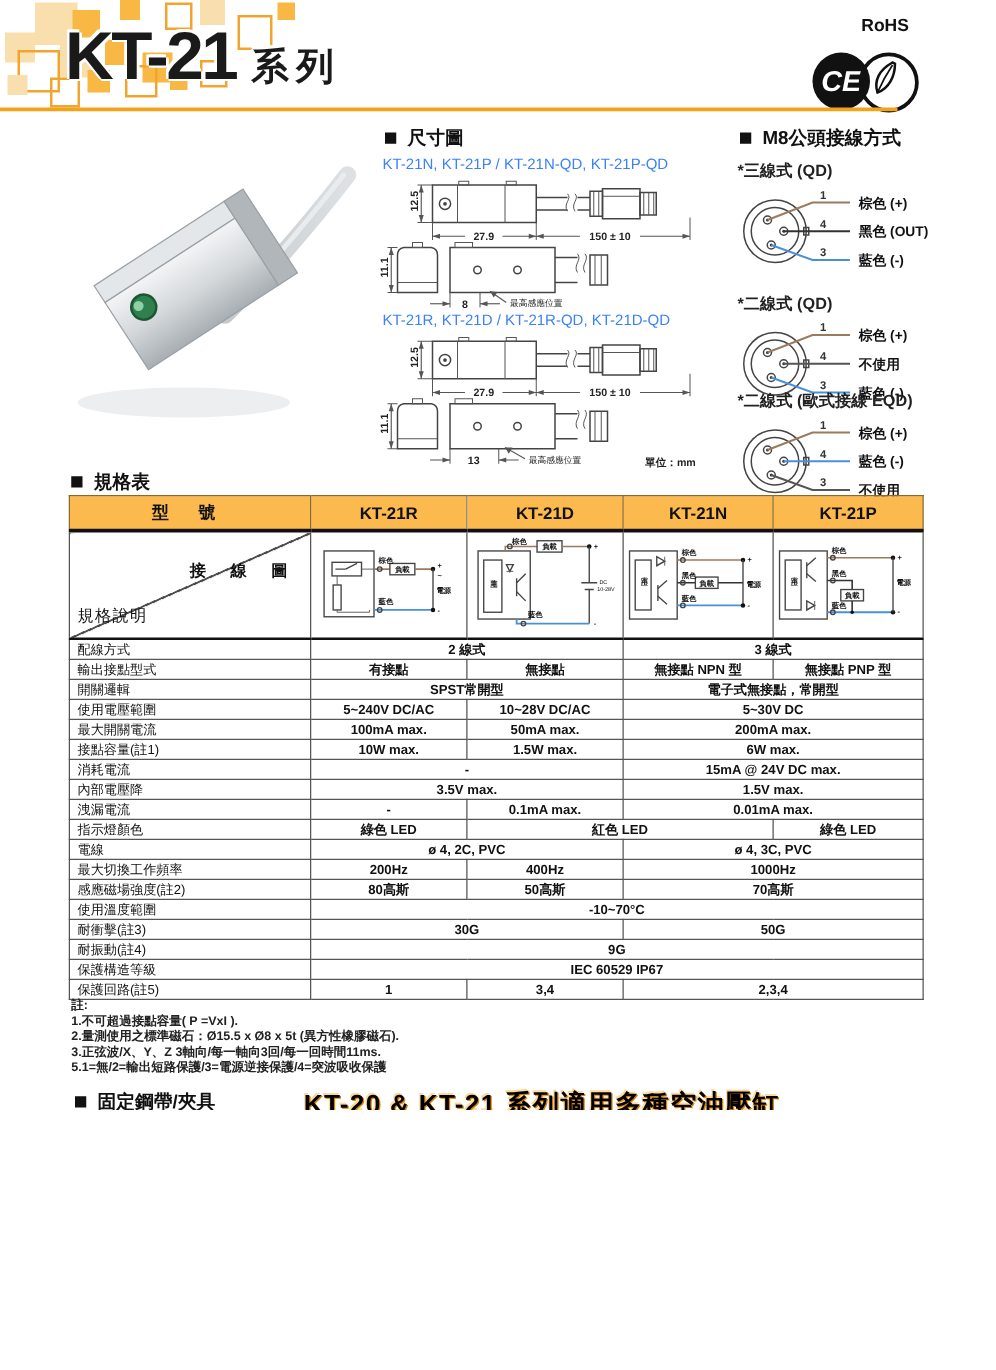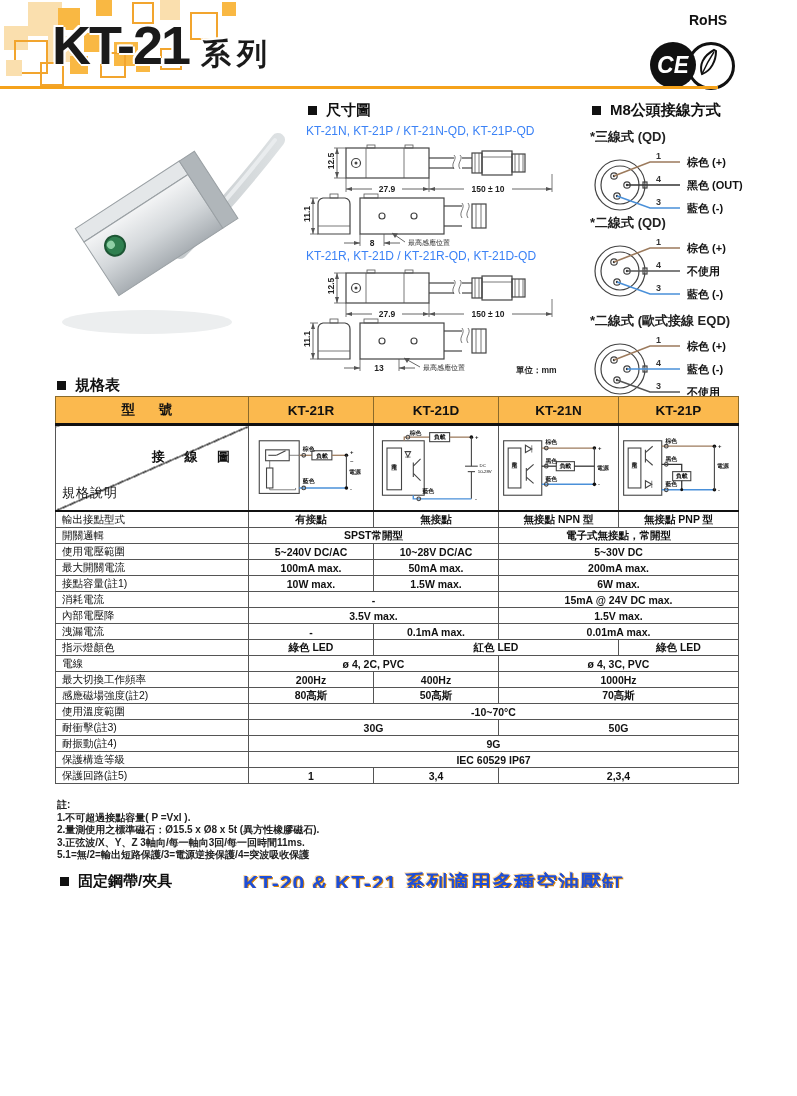--- a/index.html
+++ b/index.html
@@ -56,21 +56,21 @@
   .spec-table tbody.data td.lab{text-align:left;font-weight:normal;padding-left:6px;font-size:10.5px;}
   .cir{display:block;margin:0 auto;}
   .c6{font-size:6.5px;fill:#111;}
   .c6b{font-size:6.5px;fill:#111;font-weight:bold;}
   .c5{font-size:4.8px;fill:#111;}
 
   
   .notes{position:absolute;left:57px;top:799px;font-size:10px;font-weight:bold;color:#222;line-height:12.5px;}
 
   
-  .banner{position:absolute;left:243px;top:869px;font-size:21px;font-weight:bold;color:#1d4ed8;
+  .banner{position:absolute;left:243px;top:869px;font-size:21px;font-weight:bold;color:#000000;
           text-shadow:1px 1px 0 #d98200, -1px -1px 0 #ffd9a0;letter-spacing:1px;z-index:2;}
   .dash{position:absolute;top:902px;height:0;border-top:3px dashed #f5a21b;}
   .obar{position:absolute;left:763px;top:902px;width:13px;height:162px;background:linear-gradient(#fcc46f,#f1961a);}
   .prod-label{position:absolute;font-size:13px;color:#111;z-index:2;}
   .prod-label b{font-size:16px;margin-right:4px;}
 </style>
 </head>
 <body>
 
 <div class="page">
@@ -306,21 +306,21 @@
       <polyline points="27,48 60,60 90,60" fill="none" stroke-width="1.6" stroke="#4a90d9"></polyline>
       <text x="66" y="11" class="pn-num">1</text>
       <text x="66" y="34" class="pn-num">4</text>
       <text x="66" y="57" class="pn-num">3</text>
       <text x="97" y="18" class="pn-desc">棕色 (+)</text>
       <text x="97" y="41" class="pn-desc">黑色 (OUT)</text>
       <text x="97" y="64" class="pn-desc">藍色 (-)</text>
     </svg>
   </div>
 
-  <div class="m8-group" style="top:214px">
+  <div class="m8-group" style="top:234px">
     <div class="m8-label">*二線式 (QD)</div>
     <svg class="m8-svg" width="205" height="72" viewBox="0 0 205 72">
       <circle cx="30" cy="37" r="25" class="oln"></circle>
         <circle cx="30" cy="37" r="19" class="oln"></circle>
       <rect x="53" y="34" width="4" height="6" class="oln"></rect>
       <circle cx="24" cy="28" r="3.2" class="oln"></circle>
         <circle cx="24" cy="28" r="1.2" fill="#333"></circle>
       <circle cx="37" cy="37" r="3.2" class="oln"></circle>
         <circle cx="37" cy="37" r="1.2" fill="#333"></circle>
       <circle cx="27" cy="48" r="3.2" class="oln"></circle>
@@ -507,20 +507,25 @@
             <text x="108" y="22" class="c6b">+</text>
             <text x="107" y="44" class="c6b">電源</text>
             <text x="50" y="64" class="c6b">藍色</text>
             <text x="108" y="70" class="c6b">-</text>
           </svg>
         </td>
       </tr>
     </tbody>
     <tbody class="data">
         <tr>
+          <td class="lab">配線方式</td>
+          <td colspan="2">2 線式</td>
+          <td colspan="2">3 線式</td>
+        </tr>
+        <tr>
           <td class="lab">輸出接點型式</td>
           <td>有接點</td>
           <td>無接點</td>
           <td>無接點 NPN 型</td>
           <td>無接點 PNP 型</td>
         </tr>
         <tr>
           <td class="lab">開關邏輯</td>
           <td colspan="2">SPST常開型</td>
           <td colspan="2">電子式無接點，常開型</td>

